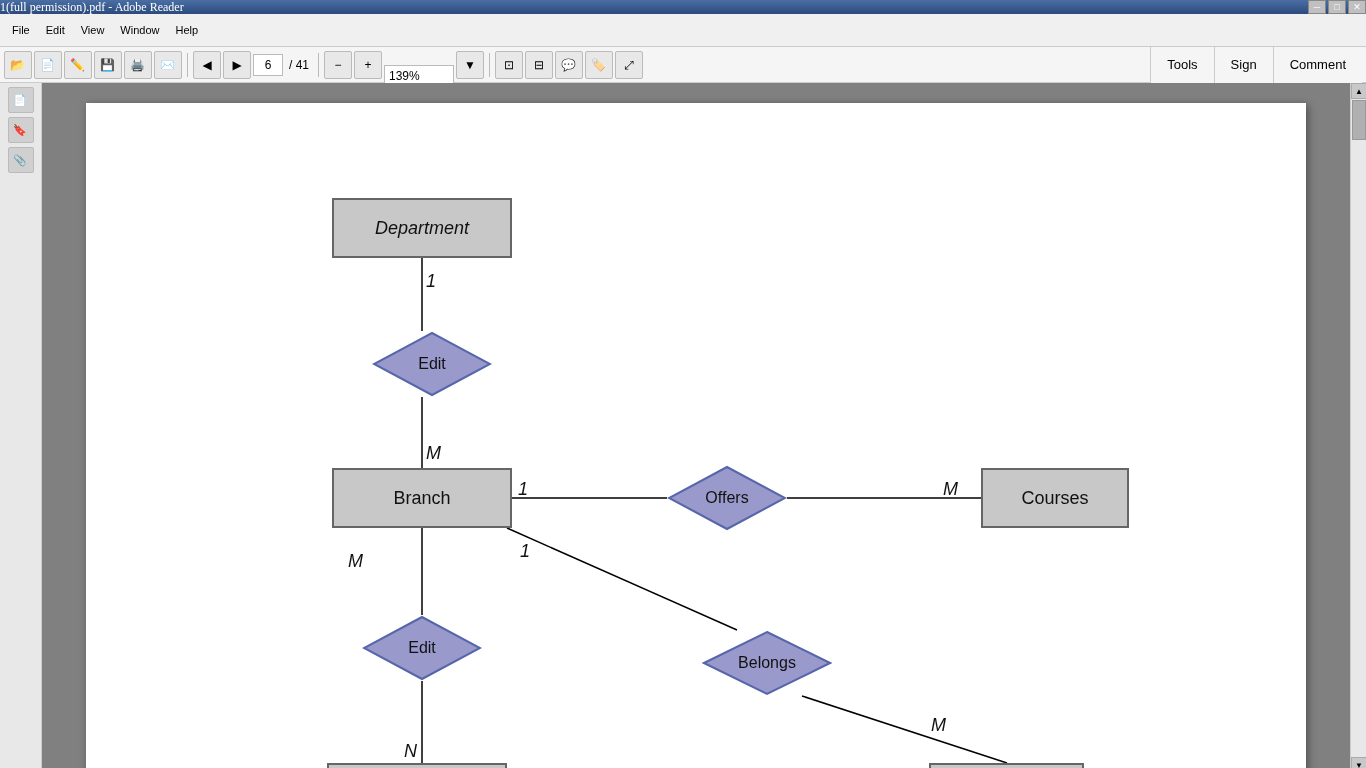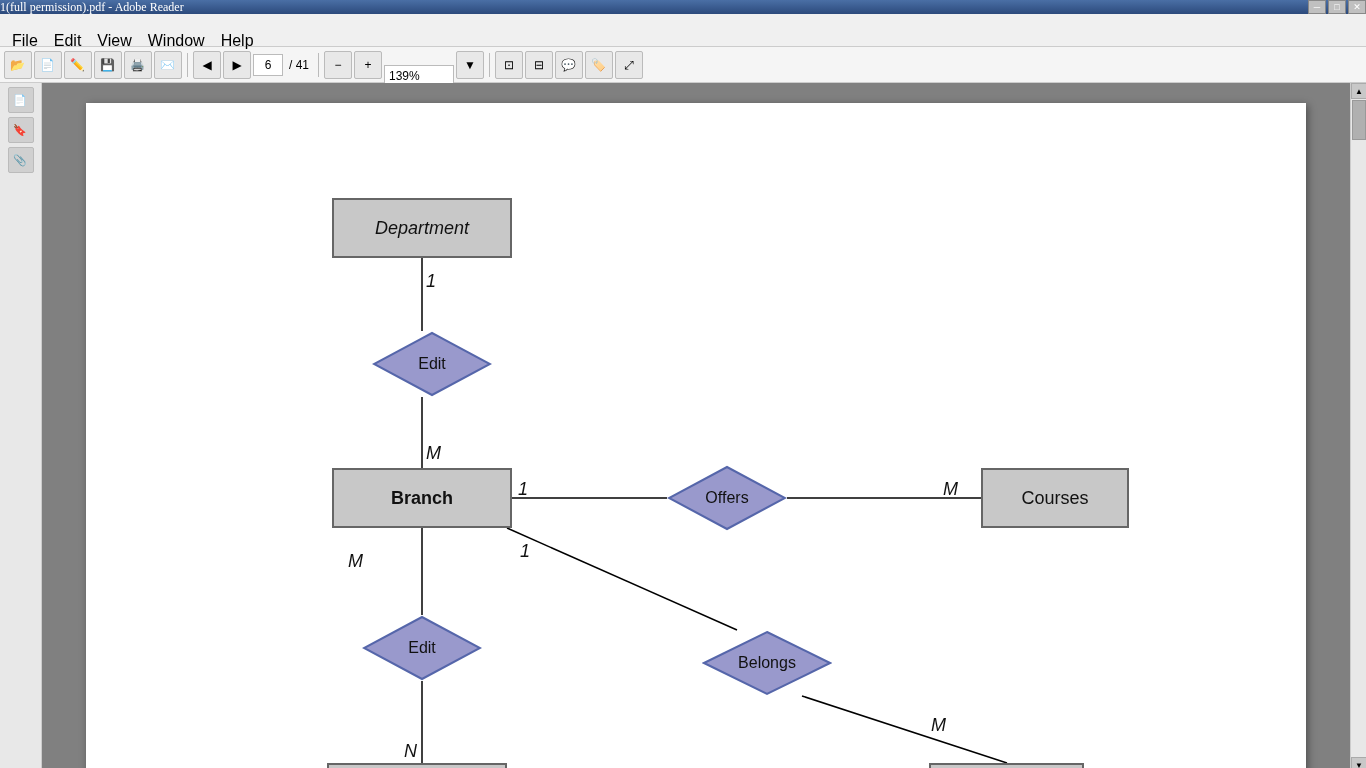--- a/index.html
+++ b/index.html
@@ -34,23 +34,23 @@
       cursor: pointer;
     }
 
     
     .menu-bar {
       width: 100%;
       height: 22px;
       background: #f0f0f0;
       border-bottom: 1px solid #ccc;
       display: flex;
-      align-items: flex-start;
+      align-items: center;
       padding: 16px 4px;
-      font-size: 16px;
+      font-size: 11px;
     }
     .menu-item {
       padding: 2px 8px;
       cursor: pointer;
     }
 
     
     .toolbar {
       width: 100%;
       height: 36px;
@@ -284,20 +284,25 @@
   <div class="tb-btn">−</div>
   <div class="tb-btn">+</div>
   <input class="tb-zoom" type="text" value="139%" style="">
   <div class="tb-btn">▼</div>
   <div class="tb-sep"></div>
   <div class="tb-btn">⊡</div>
   <div class="tb-btn">⊟</div>
   <div class="tb-btn">💬</div>
   <div class="tb-btn">🏷️</div>
   <div class="tb-btn">⤢</div>
+  <div class="toolbar-right">
+    <button class="toolbar-right-btn">Tools</button>
+    <button class="toolbar-right-btn">Sign</button>
+    <button class="toolbar-right-btn">Comment</button>
+  </div>
 </div>
 
 <div class="main-area">
 
   <div class="left-sidebar">
     <div class="sidebar-btn">📄</div>
     <div class="sidebar-btn">🔖</div>
     <div class="sidebar-btn">📎</div>
   </div>
 
@@ -324,21 +329,21 @@
           <line x1="716" y1="593" x2="921" y2="660" stroke="black" stroke-width="1.5"></line>
 
           <line x1="421" y1="690" x2="580" y2="709" stroke="black" stroke-width="1.5"></line>
 
           <line x1="710" y1="709" x2="843" y2="690" stroke="black" stroke-width="1.5"></line>
         </svg>
 
         <div class="entity" style="left:246px; top:95px; width:180px; height:60px;font-style:italic;">
           <span>Department</span>
         </div>
-        <div class="entity" style="left:246px; top:365px; width:180px; height:60px;font-weight:bold;">
+        <div class="entity" style="left:246px; top:365px; width:180px; height:60px;">
           <span>Branch</span>
         </div>
         <div class="entity" style="left:895px; top:365px; width:148px; height:60px;">
           <span>Courses</span>
         </div>
         <div class="entity" style="left:241px; top:660px; width:180px; height:60px;">
           
         </div>
         <div class="entity" style="left:843px; top:660px; width:155px; height:60px;">
           

